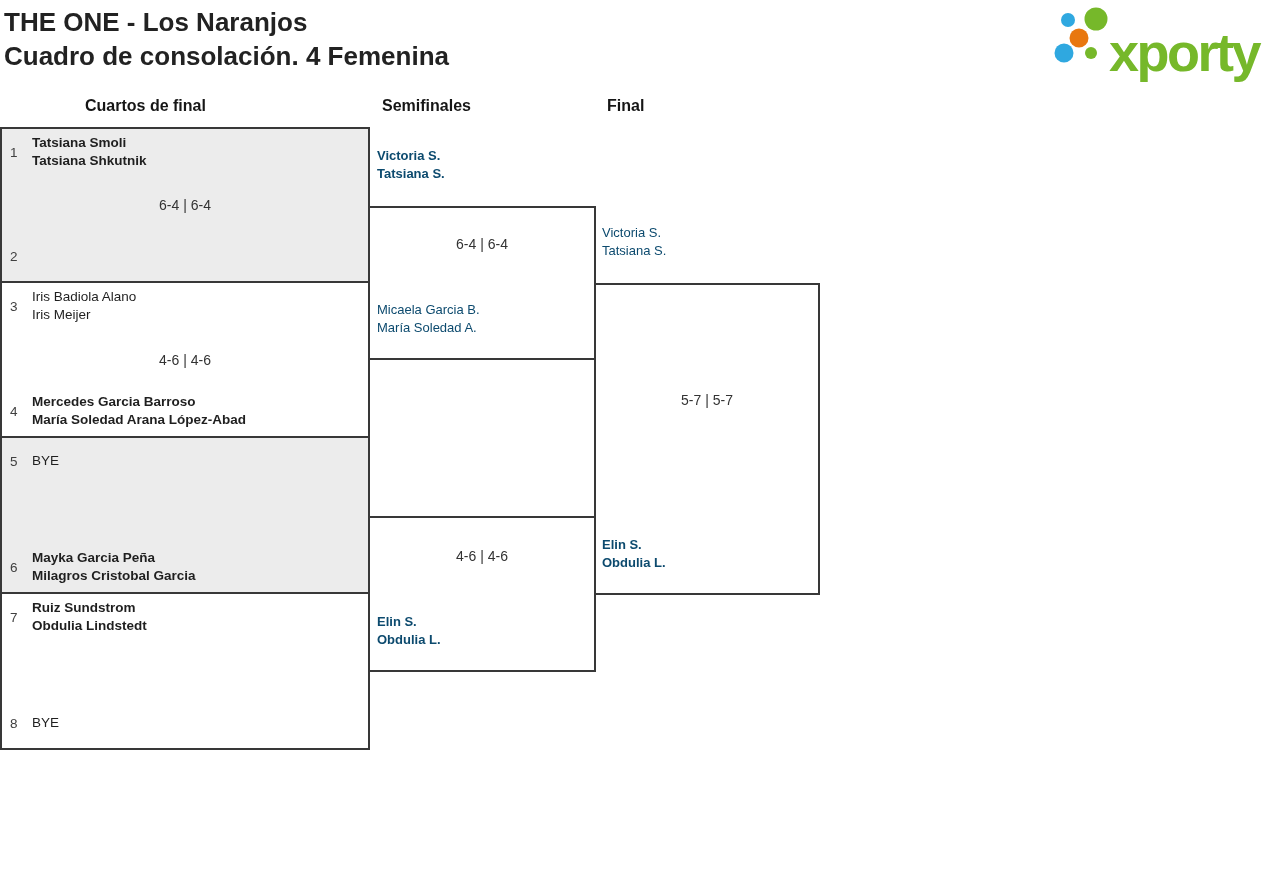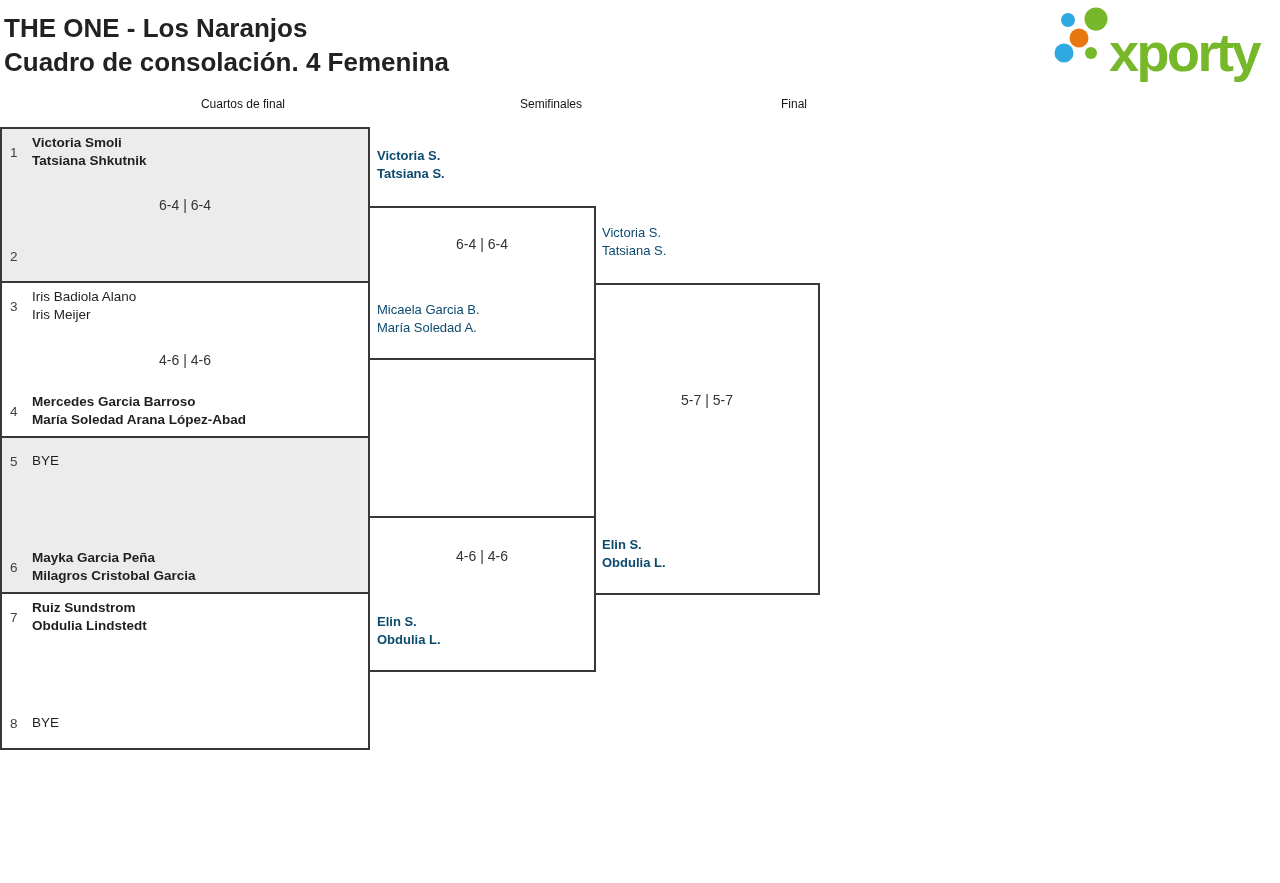--- a/index.html
+++ b/index.html
@@ -1,23 +1,23 @@
 <!DOCTYPE html>
 <html><head>
 <meta charset="utf-8">
 <style>
   html,body{margin:0;padding:0;background:#fff;}
   .page{
     position:relative;width:1280px;height:883px;background:#ffffff;
     font-family:"Liberation Sans",sans-serif;color:#1f1f1f;overflow:hidden;
   }
-  .title{position:absolute;left:4px;top:11px;font-size:26px;line-height:34px;font-weight:600;color:#222;}
+  .title{position:absolute;left:4px;top:5px;font-size:26px;line-height:34px;font-weight:600;color:#222;}
   .logo{position:absolute;left:1048px;top:2px;display:flex;align-items:flex-start;}
   .logo-text{font-size:54px;line-height:58px;font-weight:bold;letter-spacing:-2.5px;color:#76b82a;margin-left:-9px;margin-top:21px;}
-  .colh{position:absolute;top:97px;height:20px;font-size:12px;font-weight:400;text-align:right;color:#161616;}
+  .colh{position:absolute;top:97px;height:20px;font-size:16px;font-weight:700;text-align:left;color:#161616;}
   .box{position:absolute;border:2px solid #383838;box-sizing:border-box;background:transparent;}
   .qf{left:0;width:370px;}
   .shade{background:#ececec;}
   .slot{position:absolute;left:0;right:0;height:36px;display:flex;align-items:center;}
   .t1{top:5px;}
   .t2{bottom:7px;}
   .seed{flex:none;width:22px;padding-left:8px;font-size:13.5px;color:#404040;}
   .names{display:flex;flex-direction:column;justify-content:center;height:36px;font-size:13.5px;line-height:18px;color:#1f1f1f;}
   .winner{font-weight:700;}
   .score{position:absolute;left:0;right:0;top:50%;transform:translateY(-50%);text-align:center;font-size:14px;color:#333;}
@@ -46,21 +46,21 @@
   </div>
 
   <div class="colh" style="left:85px;width:200px">Cuartos de final</div>
   <div class="colh" style="left:382px;width:200px">Semifinales</div>
   <div class="colh" style="left:607px;width:200px">Final</div>
 
   <div class="box qf shade" style="top:127px;height:156px">
     <div class="slot t1">
       <span class="seed">1</span>
       <div class="names winner">
-        <div>Victoria Smoli</div>
+        <div>Tatsiana Smoli</div>
         <div>Tatsiana Shkutnik</div>
       </div>
     </div>
     <div class="score">6-4 | 6-4</div>
     <div class="slot t2">
       <span class="seed">2</span>
     </div>
   </div>
 
   <div class="box qf" style="top:281px;height:157px">

